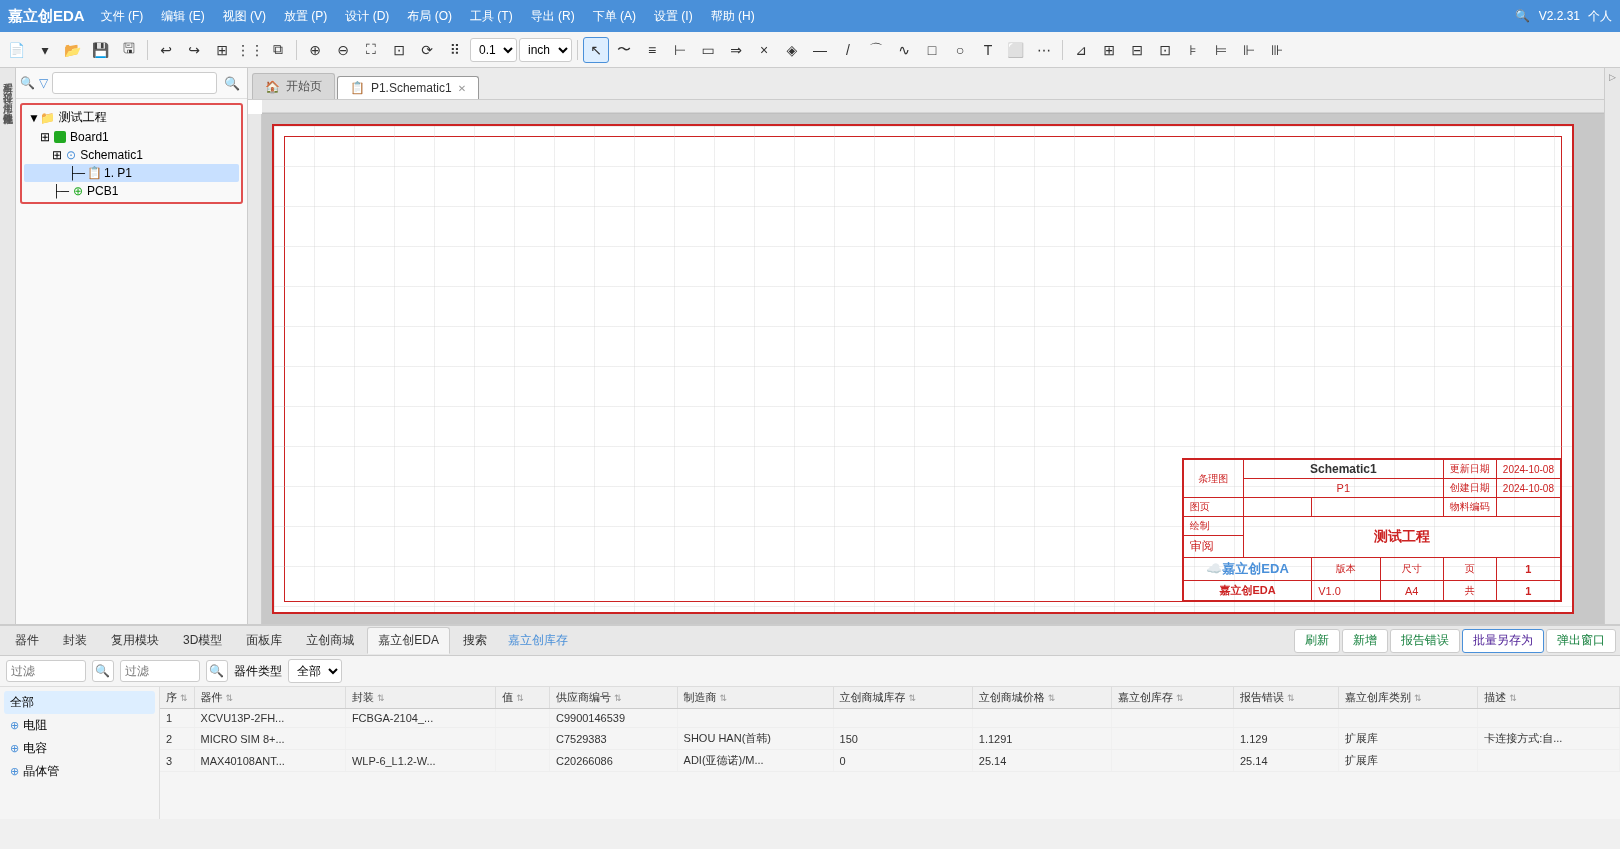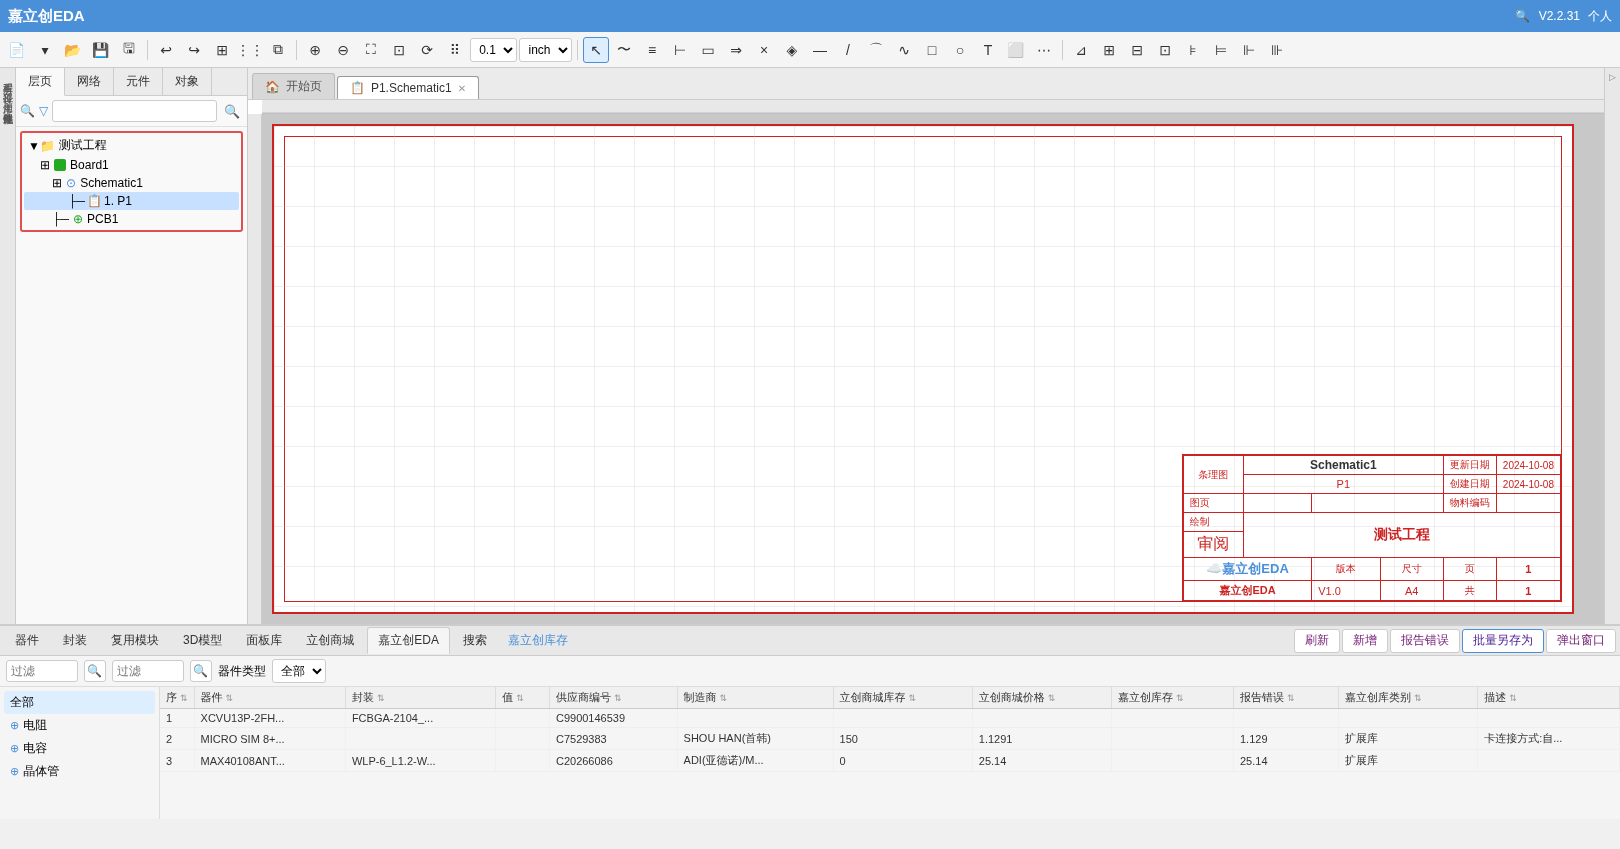--- a/index.html
+++ b/index.html
@@ -32,21 +32,21 @@
     }
     .toolbar-btn {
       width: 26px; height: 26px;
       display: flex; align-items: center; justify-content: center;
       cursor: pointer; border-radius: 3px; font-size: 14px; color: #333;
       border: 1px solid transparent;
     }
     .toolbar-separator { width: 1px; height: 20px; background: #ccc; margin: 0 3px; }
     .toolbar-select {
       height: 24px; border: 1px solid #ccc; border-radius: 3px;
-      background: white; font-size: 12px; padding: 0 4px; cursor: pointer; text-align: center;
+      background: white; font-size: 12px; padding: 0 4px; cursor: pointer;
     }
     .toolbar-active { background: #ddeeff; border-color: #4a90d9 !important; }
 
     
     #main-layout {
       display: flex;
       height: calc(849px - 32px - 36px - 36px - 195px);
     }
 
     
@@ -224,28 +224,28 @@
     .bottom-tab.active { background: #f5f5f5; border-color: #ccc; border-bottom-color: #f5f5f5; }
     #bottom-toolbar {
       display: flex;
       align-items: center;
       padding: 3px 6px;
       gap: 6px;
       border-bottom: 1px solid #ddd;
     }
     .filter-input {
       height: 22px; border: 1px solid #ccc; border-radius: 3px;
-      padding: 0 4px; font-size: 12px; width: 72px;
+      padding: 0 4px; font-size: 12px; width: 80px;
     }
     .filter-btn { width: 22px; height: 22px; display: flex; align-items: center; justify-content: center; cursor: pointer; color: #666; font-size: 12px; border: 1px solid #ccc; border-radius: 3px; background: white; }
     .category-select { height: 24px; border: 1px solid #ccc; border-radius: 3px; font-size: 12px; padding: 0 4px; background: white; }
     .btn-action {
       height: 24px; padding: 0 10px; background: white;
       border: 1px solid #ccc; border-radius: 3px; cursor: pointer;
-      font-size: 12px; color: #701a75;
+      font-size: 12px; color: #15803d;
     }
     .btn-blue { color: #4c1d95; border-color: #4a90d9; }
 
     
     #bottom-content {
       display: flex;
       flex: 1;
       overflow: hidden;
     }
     #category-panel {
@@ -321,20 +321,33 @@
         linear-gradient(rgba(200,200,200,0.3) 1px, transparent 1px),
         linear-gradient(90deg, rgba(200,200,200,0.3) 1px, transparent 1px);
       background-size: 40px 40px;
     }
   </style>
 </head>
 <body>
 
 <div id="titlebar">
   <span style="font-weight:bold;font-size:15px;">嘉立创EDA</span>
+  <div class="menu-items">
+    <span class="menu-item">文件 (F)</span>
+    <span class="menu-item">编辑 (E)</span>
+    <span class="menu-item">视图 (V)</span>
+    <span class="menu-item">放置 (P)</span>
+    <span class="menu-item">设计 (D)</span>
+    <span class="menu-item">布局 (O)</span>
+    <span class="menu-item">工具 (T)</span>
+    <span class="menu-item">导出 (R)</span>
+    <span class="menu-item">下单 (A)</span>
+    <span class="menu-item">设置 (I)</span>
+    <span class="menu-item">帮助 (H)</span>
+  </div>
   <div class="right-area">
     <span style="cursor:pointer;">🔍</span>
     <span>V2.2.31</span>
     <span>个人</span>
   </div>
 </div>
 
 <div id="toolbar">
 
   <div class="toolbar-btn" title="新建">📄</div>
@@ -395,26 +408,20 @@
 <div id="main-layout" style="height: 556px;">
 
   <div id="left-icons">
     <span class="left-icon-item">所有工程</span>
     <span class="left-icon-item">工程设计</span>
     <span class="left-icon-item">常用库</span>
     <span class="left-icon-item">器件属性准化</span>
   </div>
 
   <div id="panel-area">
-    <div id="panel-tabs">
-      <div class="panel-tab active">层页</div>
-      <div class="panel-tab">网络</div>
-      <div class="panel-tab">元件</div>
-      <div class="panel-tab">对象</div>
-    </div>
     <div id="panel-search">
       <span>🔍</span>
       <span style="color:#4a90d9;font-size:12px;cursor:pointer;">▽</span>
       <input type="text" style="flex: 1 1 0%; height: 22px; border: 1px solid rgb(204, 204, 204); border-radius: 3px; padding: 0px 4px; font-size: 12px;">
       <span class="search-icon-btn">🔍</span>
     </div>
     <div id="tree-area">
       <div class="tree-container">
         <div class="tree-item">
           <span class="indent" style="width:4px;"></span>
@@ -500,21 +507,21 @@
                 <td></td>
                 <td colspan="2"></td>
                 <td style="font-size:10px;">物料编码</td>
                 <td></td>
               </tr>
               <tr>
                 <td style="font-size:10px;">绘制</td>
                 <td colspan="5" style="text-align:center;font-size:14px;font-weight:bold;color:#cc2222;" rowspan="2">测试工程</td>
               </tr>
               <tr>
-                <td style="font-size:16px;text-align:center;">审阅</td>
+                <td style="font-size:12px;">审阅</td>
               </tr>
               <tr>
                 <td colspan="2" style="text-align:center;width:50px;">
                   <span class="logo-text">☁️嘉立创EDA</span>
                 </td>
                 <td style="font-size:10px;text-align:center;">版本</td>
                 <td style="font-size:10px;text-align:center;">尺寸</td>
                 <td style="text-align:center;font-size:10px;">页</td>
                 <td style="text-align:center;font-size:11px;font-weight:bold;">1</td>
               </tr>

